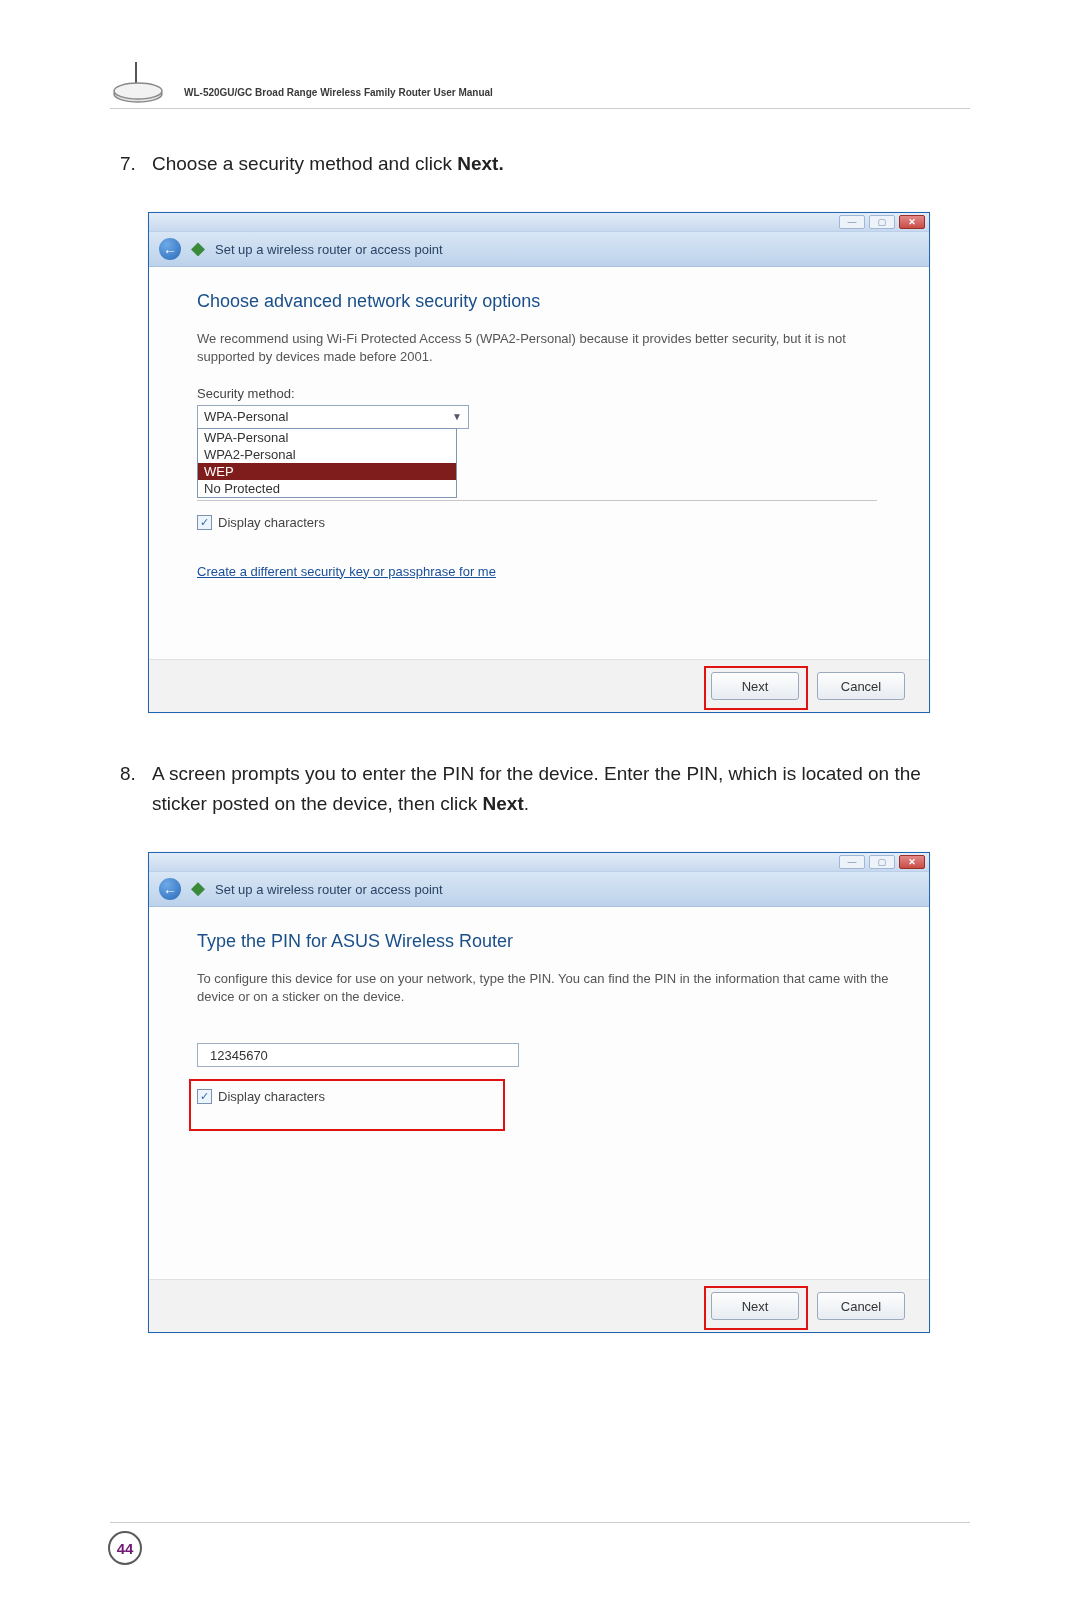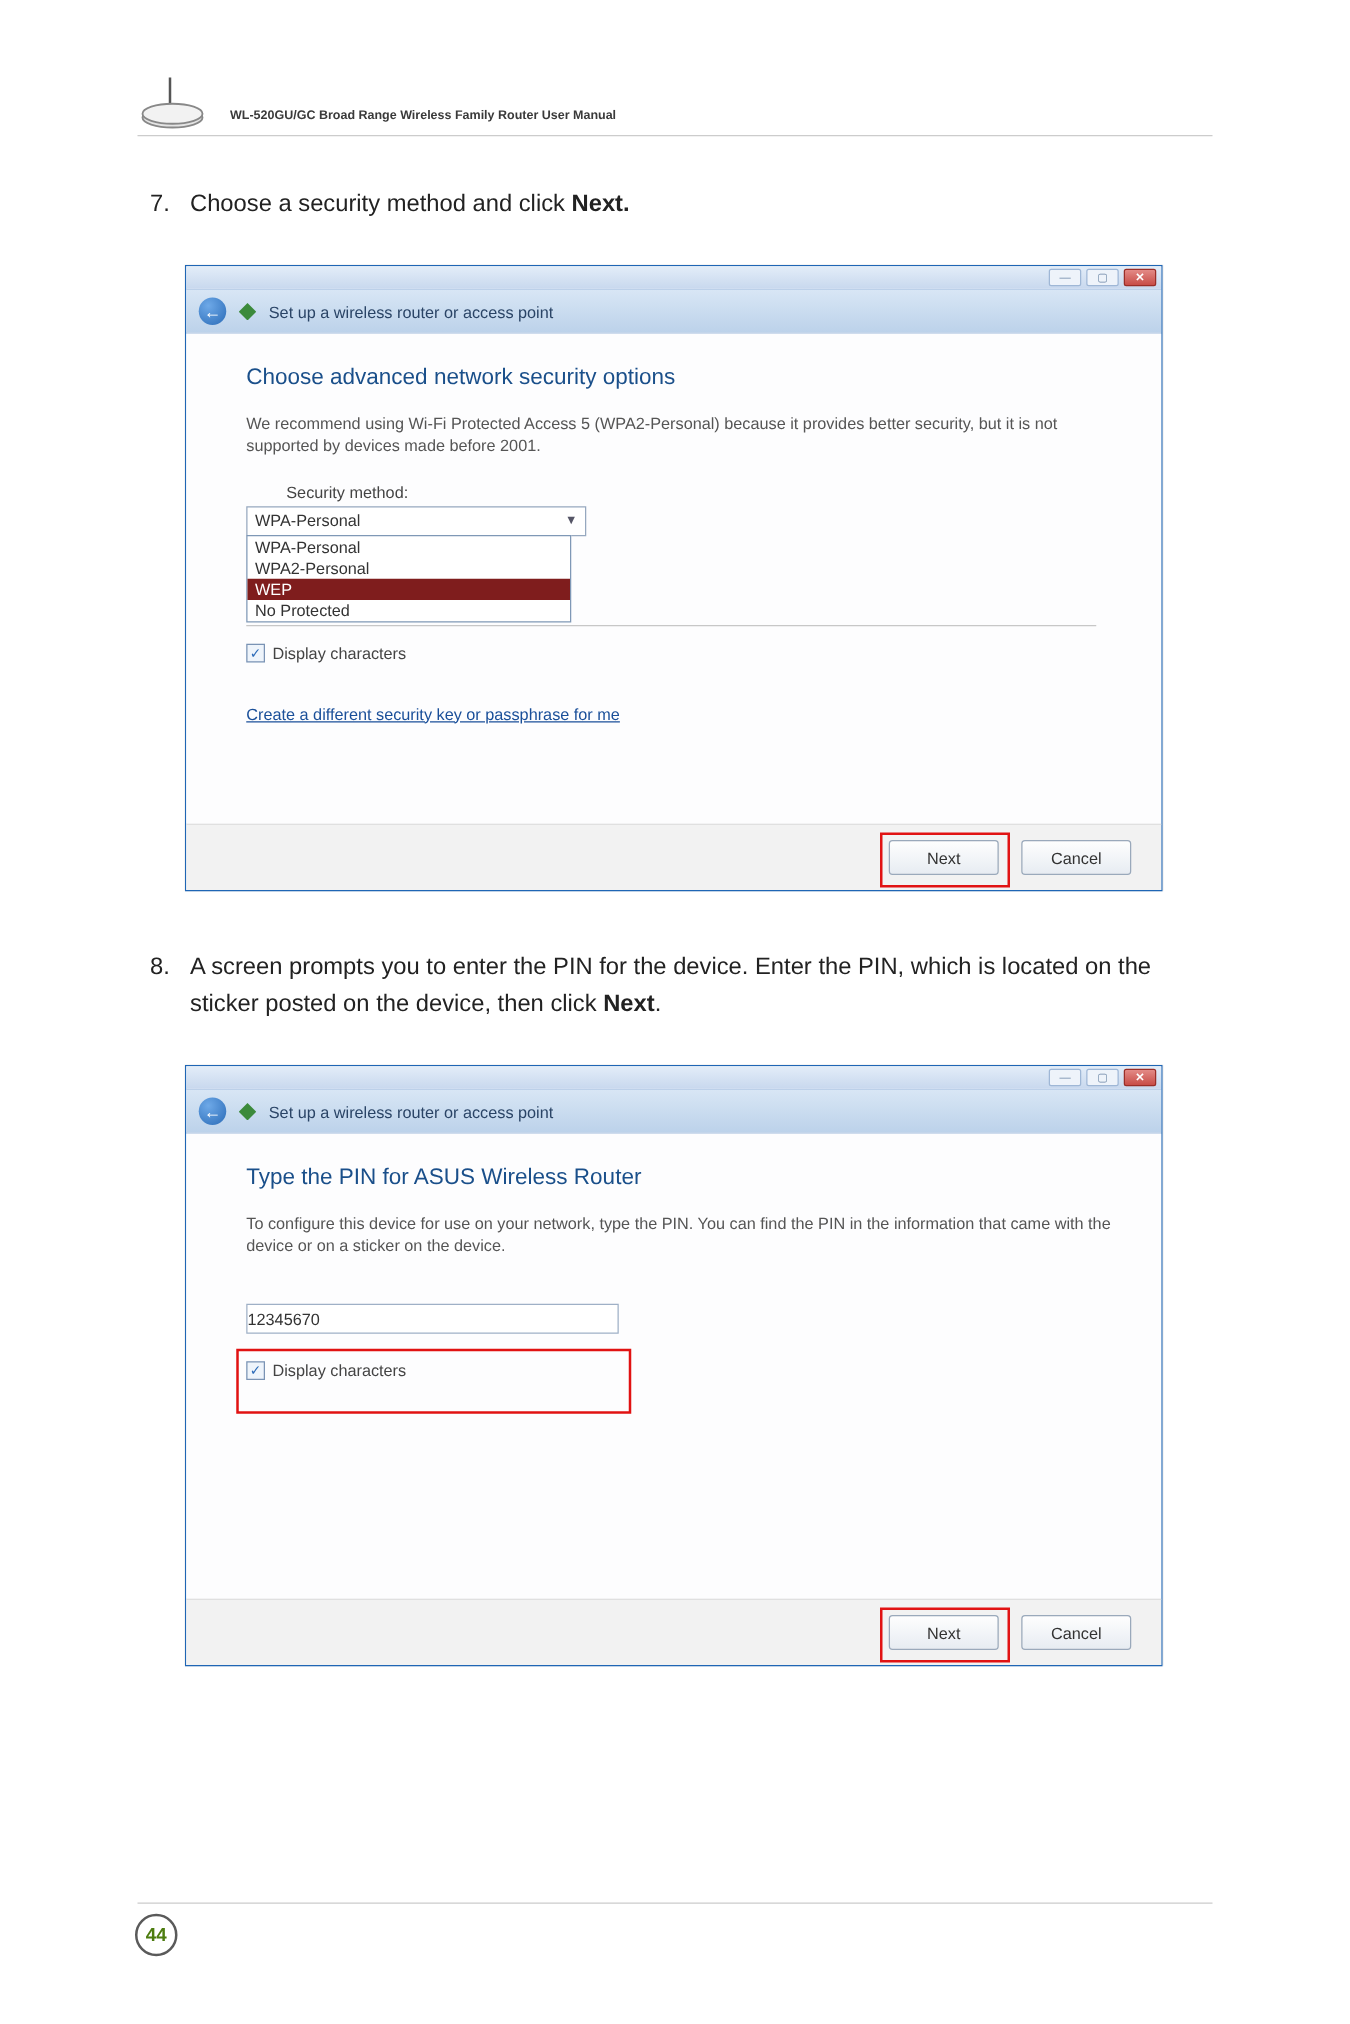--- a/index.html
+++ b/index.html
@@ -112,21 +112,20 @@
   .dlg-txt {
     font-size: 13px;
     color: #555;
     margin-bottom: 20px;
     line-height: 1.35;
   }
   .lbl {
     font-size: 13px;
     color:#444;
     margin-bottom: 4px;
-    margin-left: 32px;
   }
   .combo {
     width: 258px;
     height: 22px;
     border: 1px solid #96a8bf;
     background: #fff;
     font-size: 13px;
     padding: 0 6px;
     display:flex; align-items:center; justify-content:space-between;
     color:#333;
@@ -192,37 +191,37 @@
     position:absolute;
     border:2px solid #e11212;
     pointer-events:none;
   }
   
   .txt-input {
     width: 296px;
     height: 22px;
     border:1px solid #9fb0c6;
     font-size:13px;
-    padding:0 0;
+    padding:0 12px;
     display:flex; align-items:center;
     background:#fff;
     color:#333;
   }
   
   .page-num {
     position:absolute;
     left: 108px;
     bottom: 54px;
     width: 30px; height: 30px;
     border: 2px solid #5a5a5a;
     border-radius: 50%;
     display:flex; align-items:center; justify-content:center;
     font-size: 15px;
     font-weight:bold;
-    color:#4d7c0f;
+    color:#701a75;
   }
   .footer-line {
     position:absolute;
     left:110px; right:110px; bottom:96px;
     border-top:1px solid #ccc;
   }
 </style>
 </head>
 <body>
 

